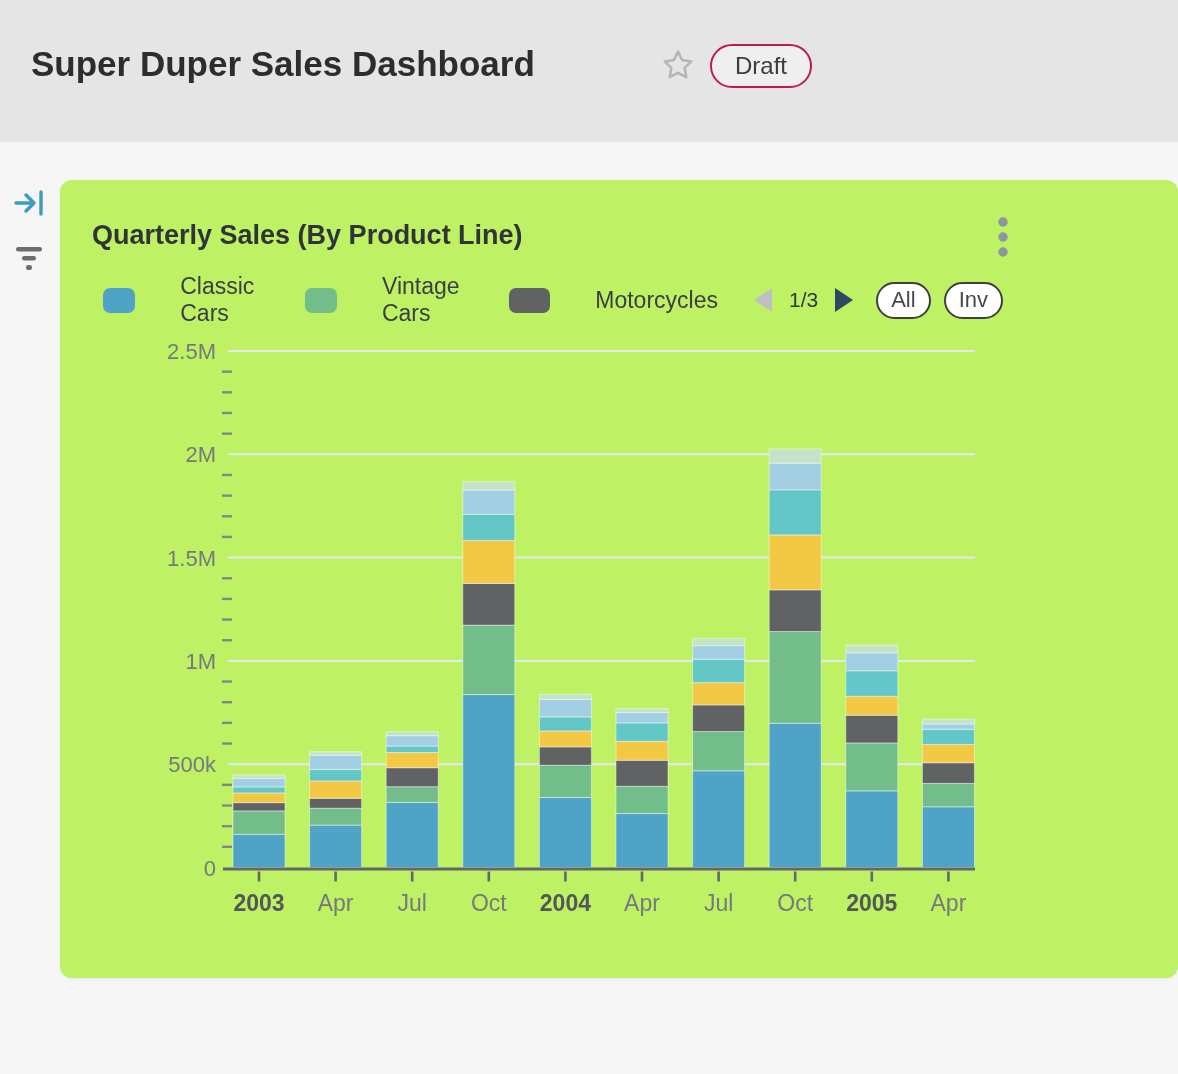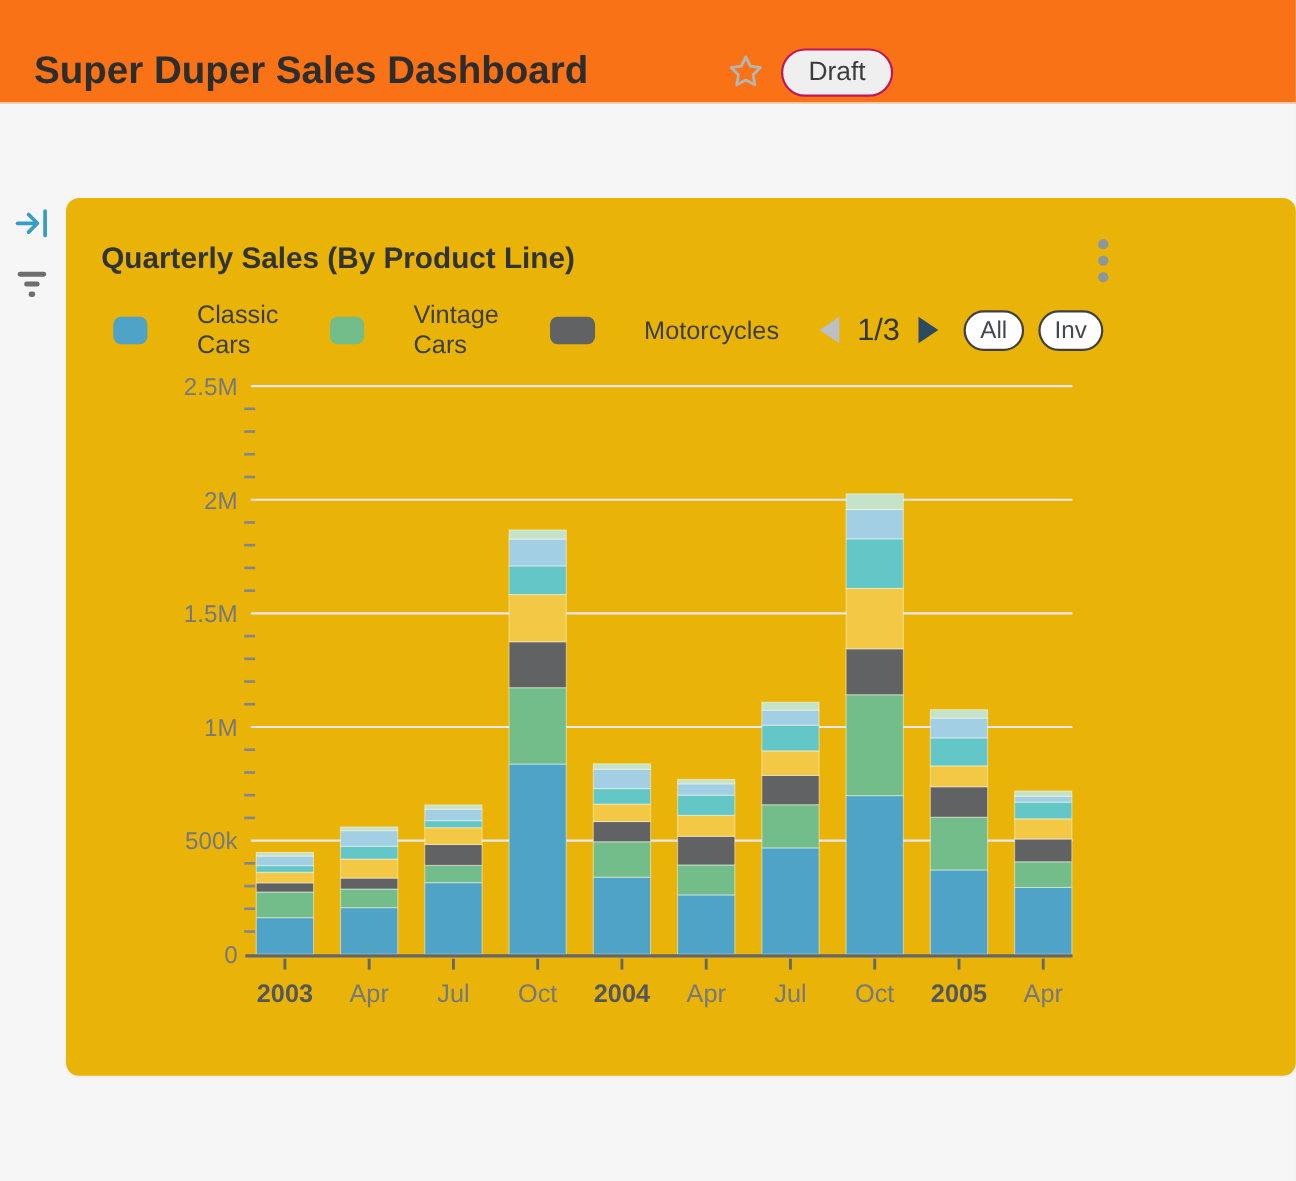--- a/index.html
+++ b/index.html
@@ -1,50 +1,50 @@
 <!DOCTYPE html>
 <html><head>
 <meta charset="utf-8">
 <style>
   * { margin:0; padding:0; box-sizing:border-box; }
   html,body { width:1178px; height:1074px; overflow:hidden;
     font-family:"Liberation Sans","DejaVu Sans",sans-serif; background:#f6f6f7; }
 
   
-  .app-header { position:absolute; left:0; top:0; width:1178px; height:94px;
-    background:#f97316; border-bottom:1px solid #e7e7e7; }
+  .app-header { position:absolute; left:0; top:0; width:1178px; height:142px;
+    background:#e5e5e5; border-bottom:1px solid #e7e7e7; }
   .app-title { position:absolute; left:31px; top:44px; font-size:35px; font-weight:700;
     color:#2d2d2d; letter-spacing:0; }
   .star-btn { position:absolute; left:660px; top:48px; width:36px; height:36px;
     background:none; border:none; cursor:pointer; }
   .badge { position:absolute; left:710px; top:44px; height:44px; padding:0 23px;
     background:#efefef; border:2px solid #be185d; border-radius:22px;
     font-size:24px; color:#3c3c3c; display:flex; align-items:center; }
 
   
   .rail-btn { position:absolute; width:34px; height:32px; background:none; border:none; cursor:pointer; }
   .rail-btn.collapse { left:12px; top:188px; }
   .rail-btn.filter   { left:12px; top:244px; }
 
   
   .card { position:absolute; left:60px; top:180px; width:1118px; height:798px;
-    background:#eab308; border-radius:12px; box-shadow:0 1px 3px rgba(0,0,0,.05); }
+    background:#bef264; border-radius:12px; box-shadow:0 1px 3px rgba(0,0,0,.05); }
   .card-title { position:absolute; left:32px; top:40px; font-size:27px; font-weight:700; color:#303438; }
   .kebab-btn { position:absolute; left:930px; top:34px; width:26px; height:48px;
     background:none; border:none; cursor:pointer; }
 
   
   .legend-row { position:absolute; left:43px; top:101px; width:900px; height:38px;
     display:flex; align-items:center; }
   .lg-item { display:flex; align-items:center; margin-right:23px; cursor:pointer;gap:29px; }
   .lg-swatch { width:41px; height:25px; border-radius:7px; margin-right:16px; }
   .lg-label { font-size:23px; color:#3b3f44; }
   .pager { display:flex; align-items:center; margin-left:11px; }
   .pager-btn { background:none; border:none; padding:0; cursor:pointer; width:22px; height:26px; }
-  .pager-text { font-size:28px; color:#33373c; margin:0 15px; }
+  .pager-text { font-size:21px; color:#33373c; margin:0 15px; }
   .pill-btn { height:37px; border:2px solid #404040; border-radius:19px; background:#fff;
     font-size:22px; color:#45494d; padding:0 13px; margin-left:13px; cursor:pointer;
     font-family:inherit; }
   .pill-btn.first { margin-left:21px; }
 
   
   .chart-svg { position:absolute; left:0; top:140px; }
 </style>
 </head>
 <body>

